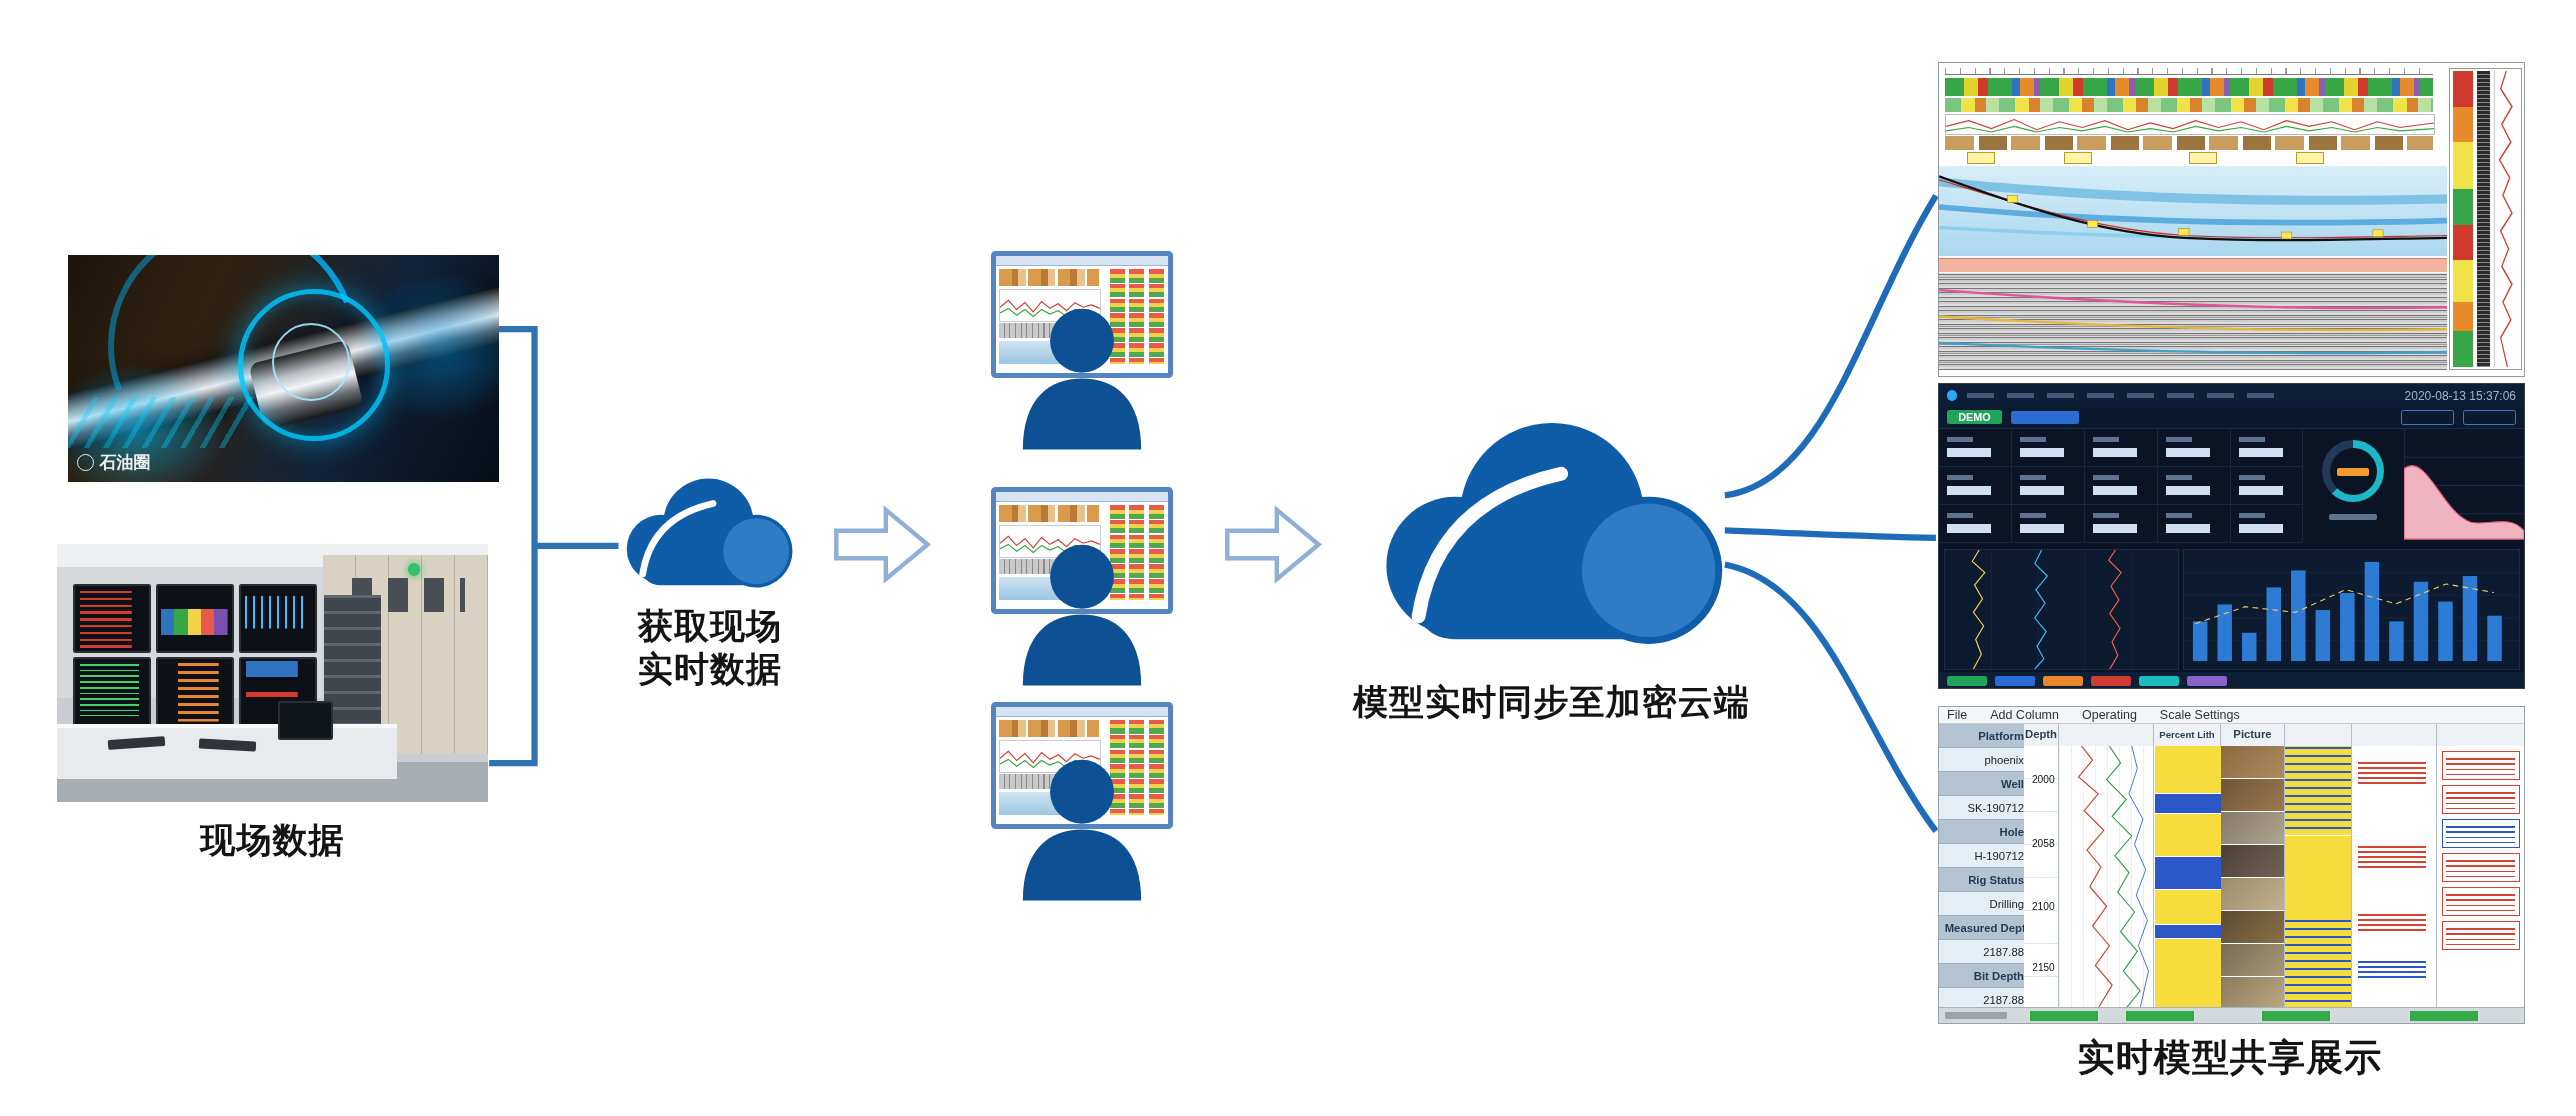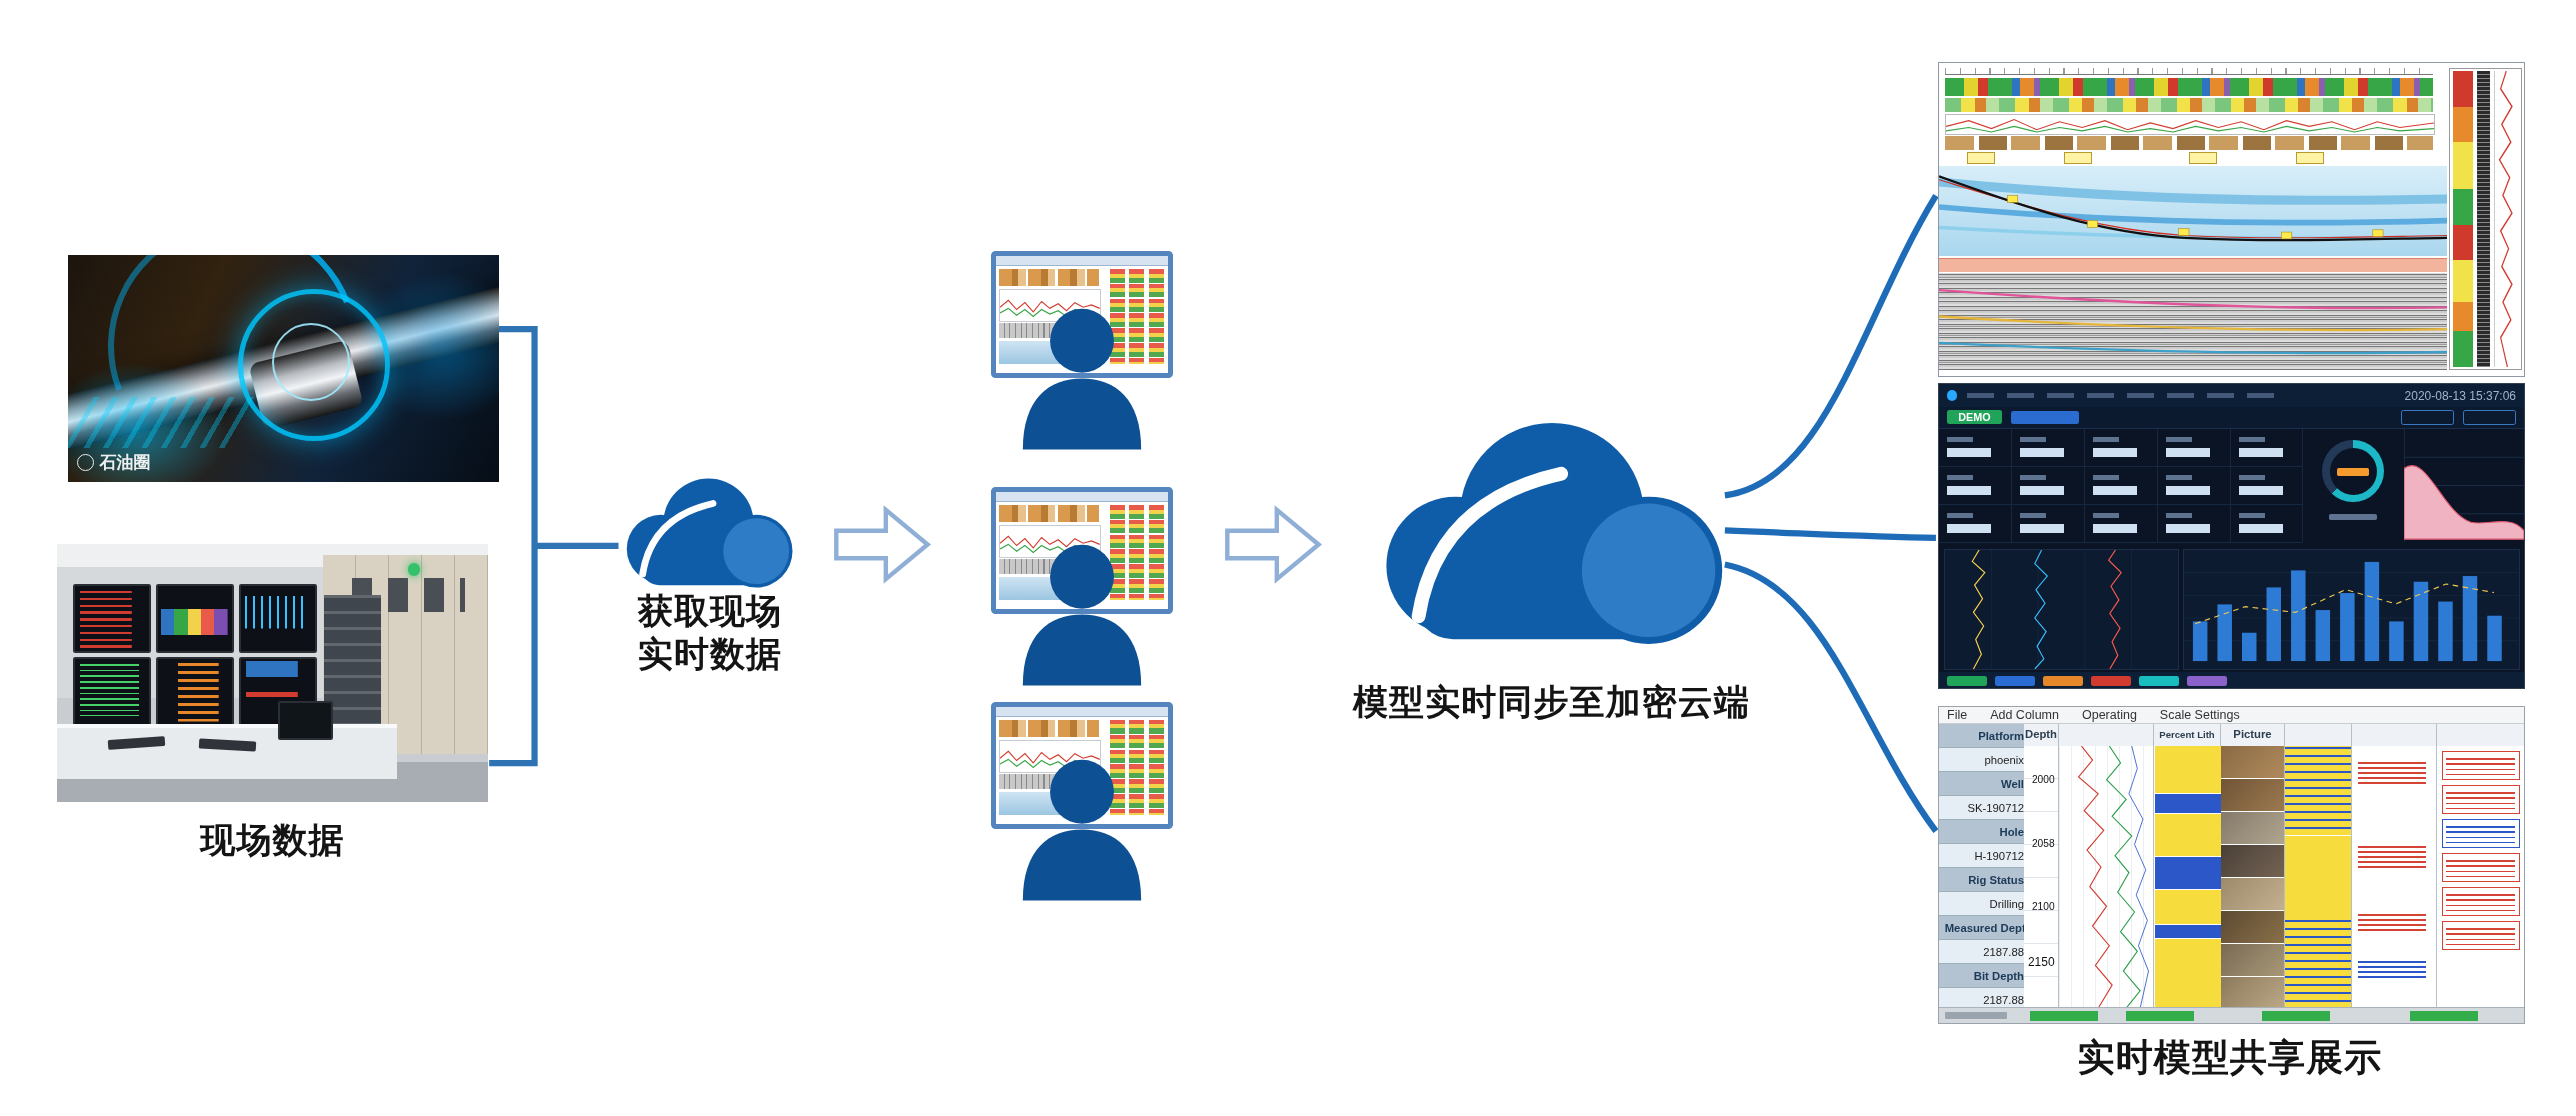--- a/index.html
+++ b/index.html
@@ -120,21 +120,21 @@
   <svg class="cloudsvg" style="left:595px;top:448px;" width="227" height="170" viewBox="0 0 200 140">
     <g fill="#0f5ca8">
       <circle cx="58" cy="84" r="30"></circle>
         <circle cx="100" cy="62" r="40"></circle>
         <circle cx="142" cy="86" r="32"></circle>
       <rect x="40" y="82" width="120" height="34" rx="17"></rect>
     </g>
     <circle cx="142" cy="86" r="29" fill="#2f7cc6"></circle>
     <path d="M42 106 Q50 56 104 44" fill="none" stroke="#ffffff" stroke-width="6" stroke-linecap="round"></path>
   </svg>
-  <div class="biglabel" style="left:574px;top:589px;width:272px;line-height:43px;">
+  <div class="biglabel" style="left:574px;top:604px;width:272px;line-height:43px;">
     <div>获取现场</div>
     <div>实时数据</div>
   </div>
 
   <svg class="abs" style="left:833px;top:502px;" width="99" height="85" viewBox="0 0 180 150">
     <polygon points="6,50 96,50 96,12 172,75 96,138 96,100 6,100" fill="#ffffff" stroke="#8fafd6" stroke-width="8"></polygon>
   </svg>
 
   <div class="monitor" style="left:991px;top:251px;">
     <div class="mini-head"></div>
@@ -386,21 +386,21 @@
       <div class="hdr-cell" style="width:67px;"></div>
       <div class="hdr-cell" style="width:85px;"></div>
       <div class="hdr-cell" style="width:89px;border-right:none;"></div>
     </div>
     <div class="abs" style="left:85px;top:39px;right:0;bottom:14.8px;background:#fff;">
       <div class="track" style="left:0;width:35px;background:#fff;
            background-image:repeating-linear-gradient(180deg,rgba(0,0,0,0) 0 32px,#dfe5ea 32px 33px);">
         <span style="position:absolute;right:3.4px;top:28px;font-size:10.2px;">2000</span>
         <span style="position:absolute;right:3.4px;top:92px;font-size:10.2px;">2058</span>
         <span style="position:absolute;right:3.4px;top:155px;font-size:10.2px;">2100</span>
-        <span style="position:absolute;right:3.4px;top:209px;font-size:12px;">2150</span>
+        <span style="position:absolute;right:3.4px;top:216px;font-size:10px;">2150</span>
       </div>
       <div class="track" style="left:35px;width:95px;
            background-image:repeating-linear-gradient(90deg,#eceff2 0 0.6px,rgba(0,0,0,0) 0.6px 12px);">
         <svg width="100%" height="100%" viewBox="0 0 168 466" preserveAspectRatio="none">
           <polyline points="40,0 60,25 35,55 70,85 45,115 80,150 50,185 75,215 55,250 85,285 60,320 90,355 65,390 95,425 70,466" fill="none" stroke="#d23b2f" stroke-width="2"></polyline>
           <polyline points="90,0 110,30 85,60 120,95 95,125 130,160 100,195 125,225 105,260 135,295 110,330 140,365 115,400 145,435 120,466" fill="none" stroke="#2e9e4f" stroke-width="2"></polyline>
           <polyline points="130,0 140,40 125,85 150,130 135,175 155,220 138,265 158,310 142,355 160,400 145,466" fill="none" stroke="#2b57c8" stroke-width="1.5"></polyline>
         </svg>
       </div>
       <div class="track" style="left:131px;width:67px;background:#f6dd3d;">

